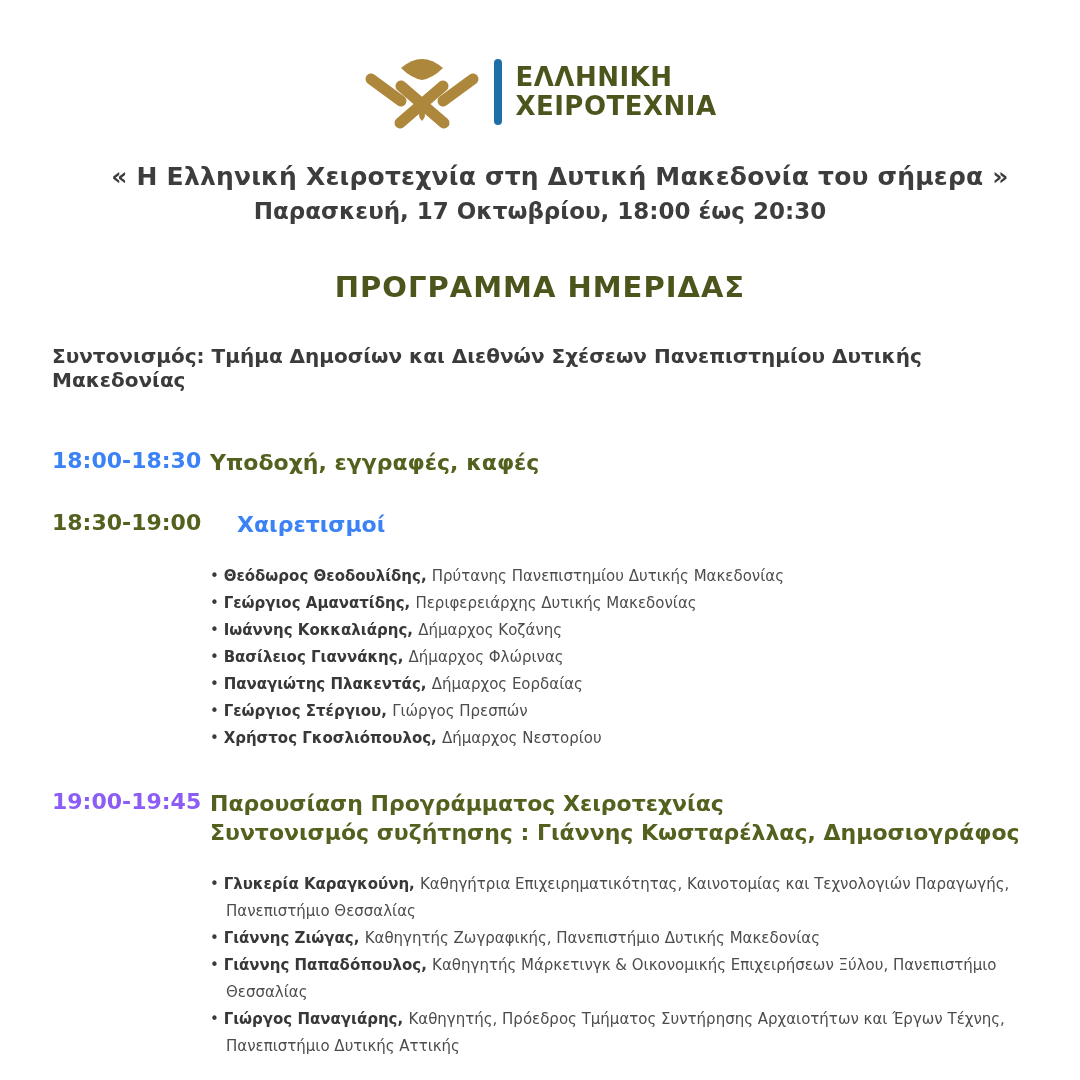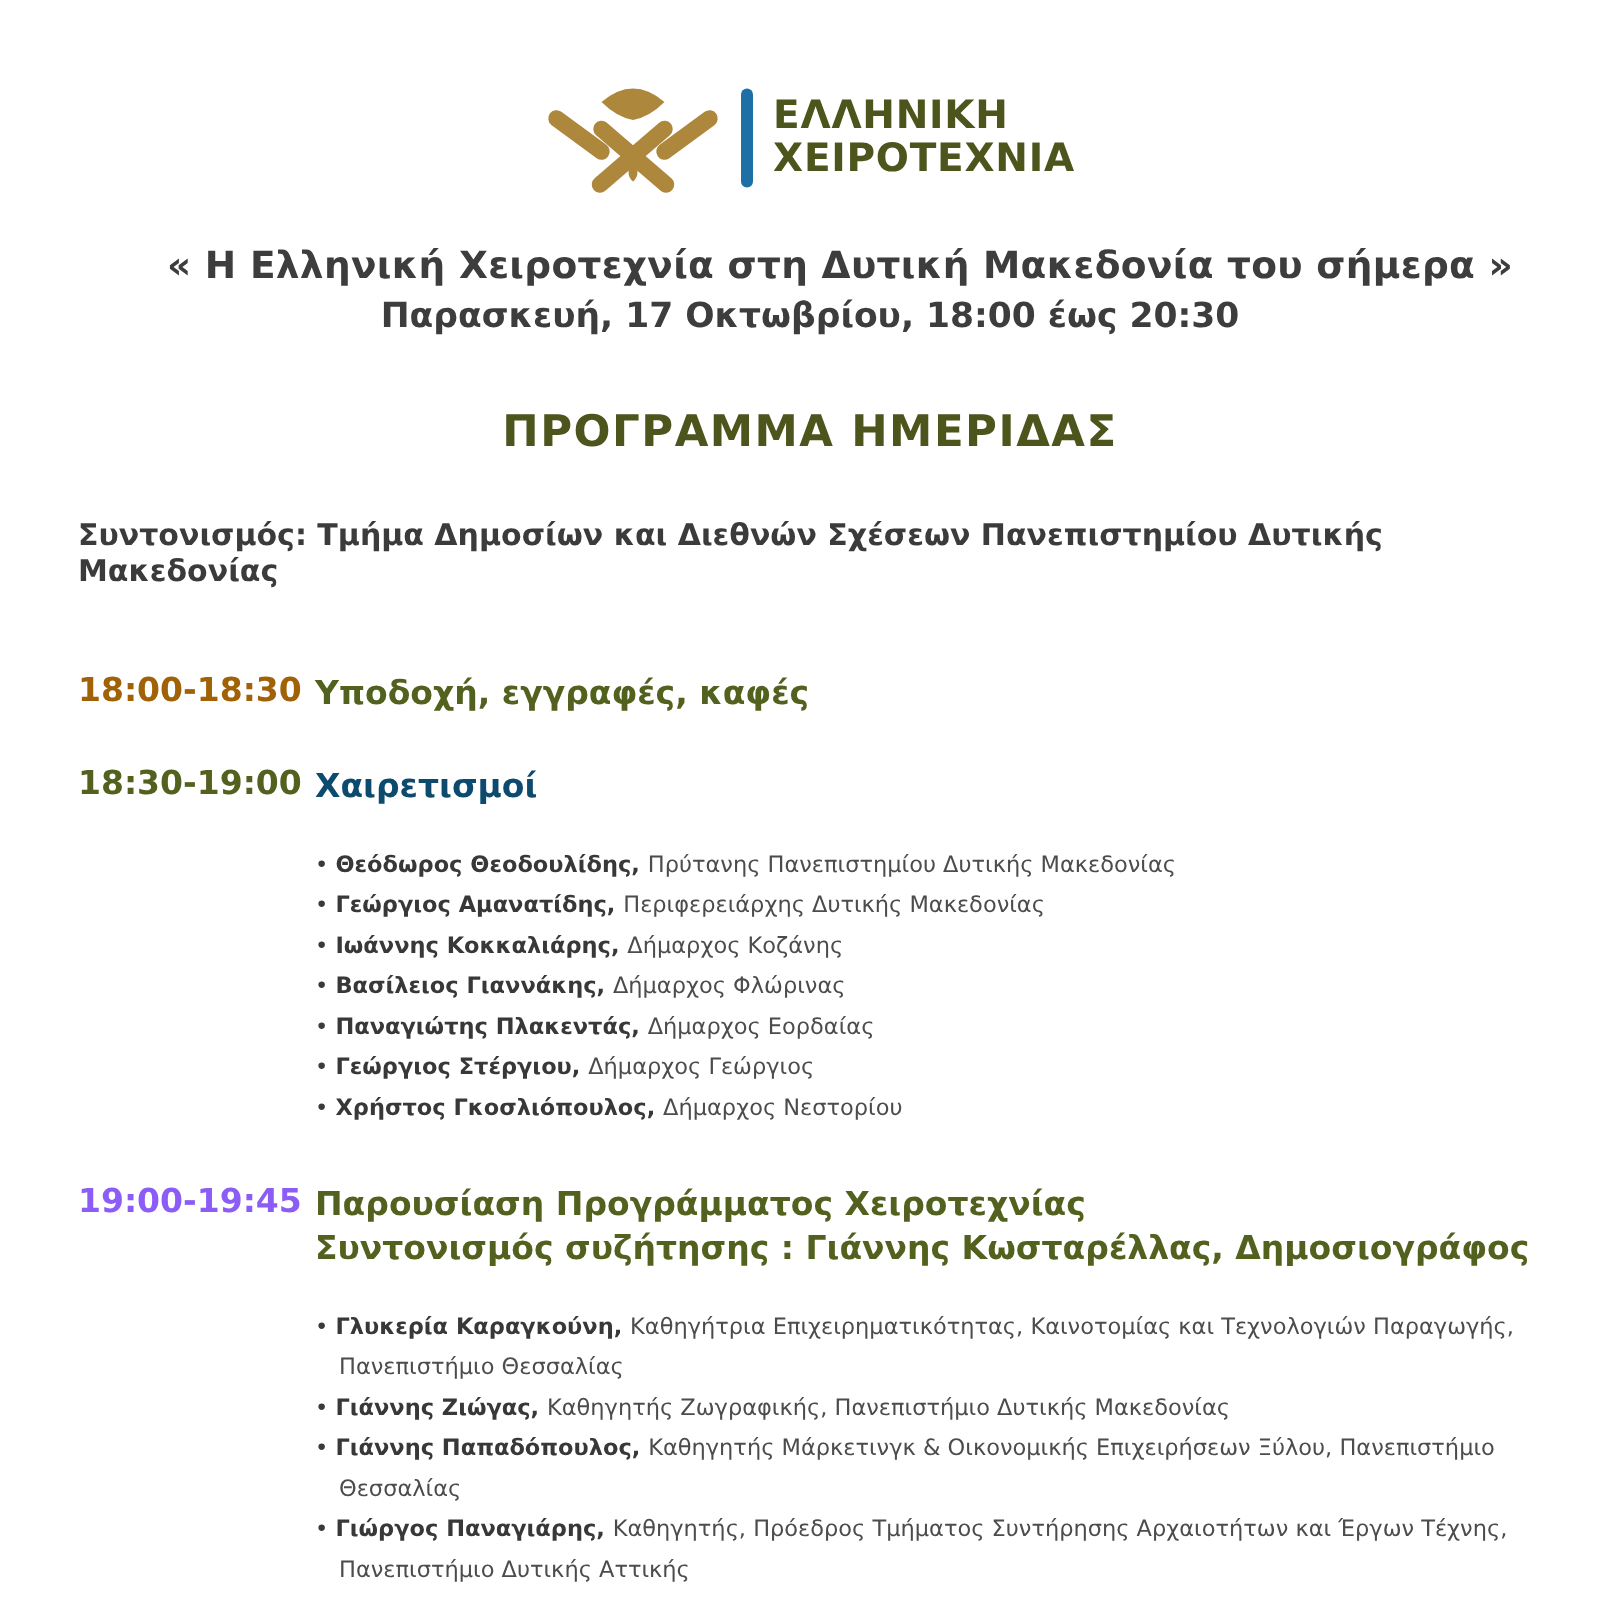--- a/index.html
+++ b/index.html
@@ -93,39 +93,39 @@
     <div class="event-title">« Η Ελληνική Χειροτεχνία στη Δυτική Μακεδονία του σήμερα »</div>
     <div class="event-subtitle">Παρασκευή, 17 Οκτωβρίου, 18:00 έως 20:30</div>
   </div>
 
   <div class="program-heading" style="color: rgb(77, 85, 29);">ΠΡΟΓΡΑΜΜΑ ΗΜΕΡΙΔΑΣ</div>
 
   <div class="coordination">Συντονισμός: Τμήμα Δημοσίων και Διεθνών Σχέσεων Πανεπιστημίου Δυτικής Μακεδονίας</div>
 
   <div class="sessions">
     <div class="session first">
-      <div class="session-time" style="color: #a16207;">18:00-18:30</div>
+      <div class="session-time" style="color: #3b82f6;">18:00-18:30</div>
       <div class="session-body">
         <div class="session-title" style="color: rgb(83, 97, 31);">Υποδοχή, εγγραφές, καφές</div>
 
       </div>
     </div>
 
     <div class="session">
       <div class="session-time" style="color: rgb(83, 97, 31);">18:30-19:00</div>
       <div class="session-body">
-        <div class="session-title" style="color: #0c4a6e;">Χαιρετισμοί</div>
+        <div class="session-title" style="color: #3b82f6; margin-left: 27px;">Χαιρετισμοί</div>
 
         <ul class="speaker-list">
             <li><span class="sp-name">Θεόδωρος Θεοδουλίδης, </span><span class="sp-role">Πρύτανης Πανεπιστημίου Δυτικής Μακεδονίας</span></li>
             <li><span class="sp-name">Γεώργιος Αμανατίδης, </span><span class="sp-role">Περιφερειάρχης Δυτικής Μακεδονίας</span></li>
             <li><span class="sp-name">Ιωάννης Κοκκαλιάρης, </span><span class="sp-role">Δήμαρχος Κοζάνης</span></li>
             <li><span class="sp-name">Βασίλειος Γιαννάκης, </span><span class="sp-role">Δήμαρχος Φλώρινας</span></li>
             <li><span class="sp-name">Παναγιώτης Πλακεντάς, </span><span class="sp-role">Δήμαρχος Εορδαίας</span></li>
-            <li><span class="sp-name">Γεώργιος Στέργιου, </span><span class="sp-role">Δήμαρχος Γεώργιος</span></li>
+            <li><span class="sp-name">Γεώργιος Στέργιου, </span><span class="sp-role">Γιώργος Πρεσπών</span></li>
             <li><span class="sp-name">Χρήστος Γκοσλιόπουλος, </span><span class="sp-role">Δήμαρχος Νεστορίου</span></li>
           </ul>
       </div>
     </div>
 
     <div class="session">
       <div class="session-time" style="color: #8b5cf6;">19:00-19:45</div>
       <div class="session-body">
         <div class="session-title" style="color: rgb(83, 97, 31);">Παρουσίαση Προγράμματος Χειροτεχνίας</div>
         <div class="session-subtitle" style="color: rgb(83, 97, 31);">Συντονισμός συζήτησης : Γιάννης Κωσταρέλλας, Δημοσιογράφος</div>

